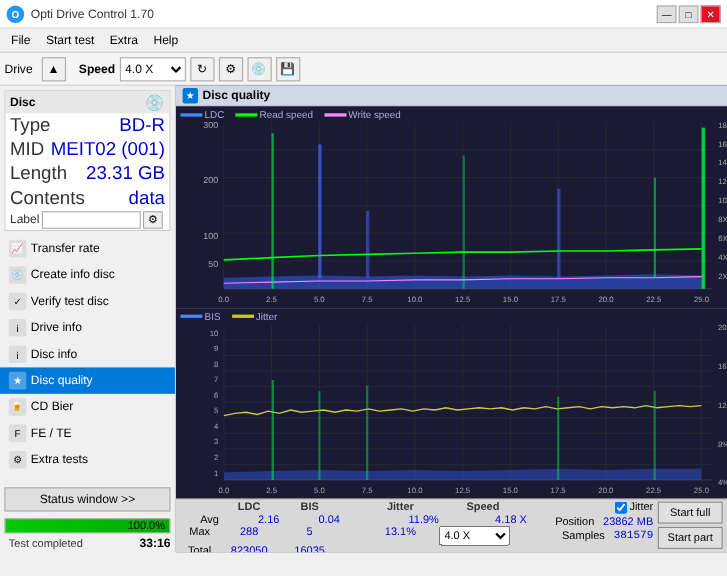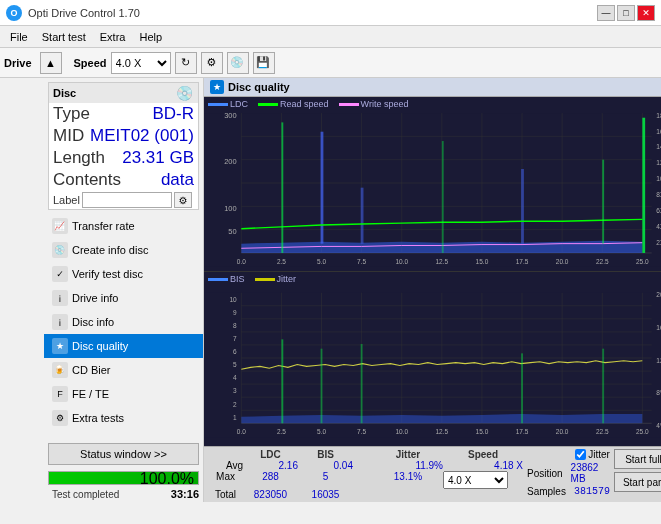--- a/index.html
+++ b/index.html
@@ -13,51 +13,51 @@
     .titlebar-controls { display: flex; gap: 2px; }
     .titlebar-btn { width: 18px; height: 16px; background: #e0e0e0; border: 1px solid #aaa; font-size: 9px; display: flex; align-items: center; justify-content: center; cursor: pointer; }
     .titlebar-btn.close { background: #e81123; color: white; }
 
     
     .menubar { background: #f0f0f0; display: flex; gap: 2px; padding: 2px 4px; border-bottom: 1px solid #ccc; height: 22px; align-items: center; }
     .menubar-item { padding: 1px 6px; cursor: pointer; font-size: 11px; }
 
     
     .toolbar { background: #f5f5f5; display: flex; align-items: center; padding: 3px 4px; border-bottom: 1px solid #ccc; height: 30px; gap: 4px; }
-    .toolbar-label { font-size: 11px; font-weight: bold; margin-right: 4px; }
+    .toolbar-label { font-size: 11px; font-weight: normal; margin-right: 4px; }
     .drive-select { height: 22px; width: 200px; font-size: 11px; border: 1px solid #aaa; background: white; }
     .toolbar-icon-btn { width: 22px; height: 22px; border: 1px solid #aaa; background: #f0f0f0; display: flex; align-items: center; justify-content: center; cursor: pointer; font-size: 11px; }
     .speed-label { font-size: 11px; font-weight: bold; margin-left: 8px; }
     .speed-select { height: 22px; width: 60px; font-size: 11px; border: 1px solid #aaa; background: white; }
 
     
     .main { display: flex; height: calc(524px - 26px - 22px - 30px - 22px); }
 
     
-    .sidebar { width: 160px; background: #f0f0f0; border-right: 1px solid #ccc; display: flex; flex-direction: column; margin-left: 44px; }
+    .sidebar { width: 160px; background: #f0f0f0; border-right: 1px solid #ccc; display: flex; flex-direction: column; }
     .disc-panel { border: 1px solid #ccc; margin: 4px; background: white; }
     .disc-header { background: #e8e8e8; padding: 2px 4px; font-size: 11px; font-weight: bold; display: flex; align-items: center; justify-content: space-between; }
     .disc-icon { font-size: 14px; color: #555; }
     .disc-row { display: flex; justify-content: space-between; padding: 1px 4px; font-size: 17px; }
     .disc-row-label { color: #333; }
     .disc-row-value { color: #0000cc; }
     .disc-label-row { display: flex; align-items: center; padding: 1px 4px; gap: 2px; }
     .disc-label-input { width: 90px; height: 16px; border: 1px solid #aaa; font-size: 10px; }
     .disc-label-btn { width: 18px; height: 16px; background: #f0f0f0; border: 1px solid #aaa; font-size: 10px; cursor: pointer; display: flex; align-items: center; justify-content: center; }
 
     .sidebar-nav { flex: 1; }
     .nav-item { display: flex; align-items: center; padding: 4px 8px; cursor: pointer; font-size: 11px; gap: 4px; }
     .nav-item.active { background: #0078d7; color: white; }
     .nav-item-icon { width: 16px; height: 16px; background: #ddd; border-radius: 2px; display: flex; align-items: center; justify-content: center; font-size: 9px; flex-shrink: 0; }
     .nav-item.active .nav-item-icon { background: rgba(255,255,255,0.3); }
 
     .status-btn { margin: 4px; height: 22px; background: #e0e0e0; border: 1px solid #aaa; font-size: 11px; cursor: pointer; }
     .progress-bar-container { margin: 2px 4px; background: #e0e0e0; border: 1px solid #aaa; height: 14px; position: relative; }
     .progress-bar-fill { height: 100%; background: linear-gradient(to right, #00cc00, #00aa00); }
-    .progress-text { position: absolute; right: 4px; top: 0; font-size: 16px; line-height: 14px; }
+    .progress-text { position: absolute; right: 4px; top: 0; font-size: 10px; line-height: 14px; }
     .status-text { padding: 1px 4px; font-size: 10px; color: #333; }
     .time-display { display: flex; justify-content: space-between; padding: 1px 4px; }
     .time-value { font-size: 11px; font-weight: bold; }
 
     
     .chart-area { flex: 1; background: #2a2a4a; position: relative; overflow: hidden; display: flex; flex-direction: column; }
     .chart-header { background: #d0d8e8; display: flex; align-items: center; padding: 2px 6px; border-bottom: 1px solid #aaa; }
     .chart-title { font-size: 11px; font-weight: bold; }
     .chart-title-icon { width: 14px; height: 14px; background: #0078d7; border-radius: 2px; margin-right: 4px; display: flex; align-items: center; justify-content: center; color: white; font-size: 9px; }
 

